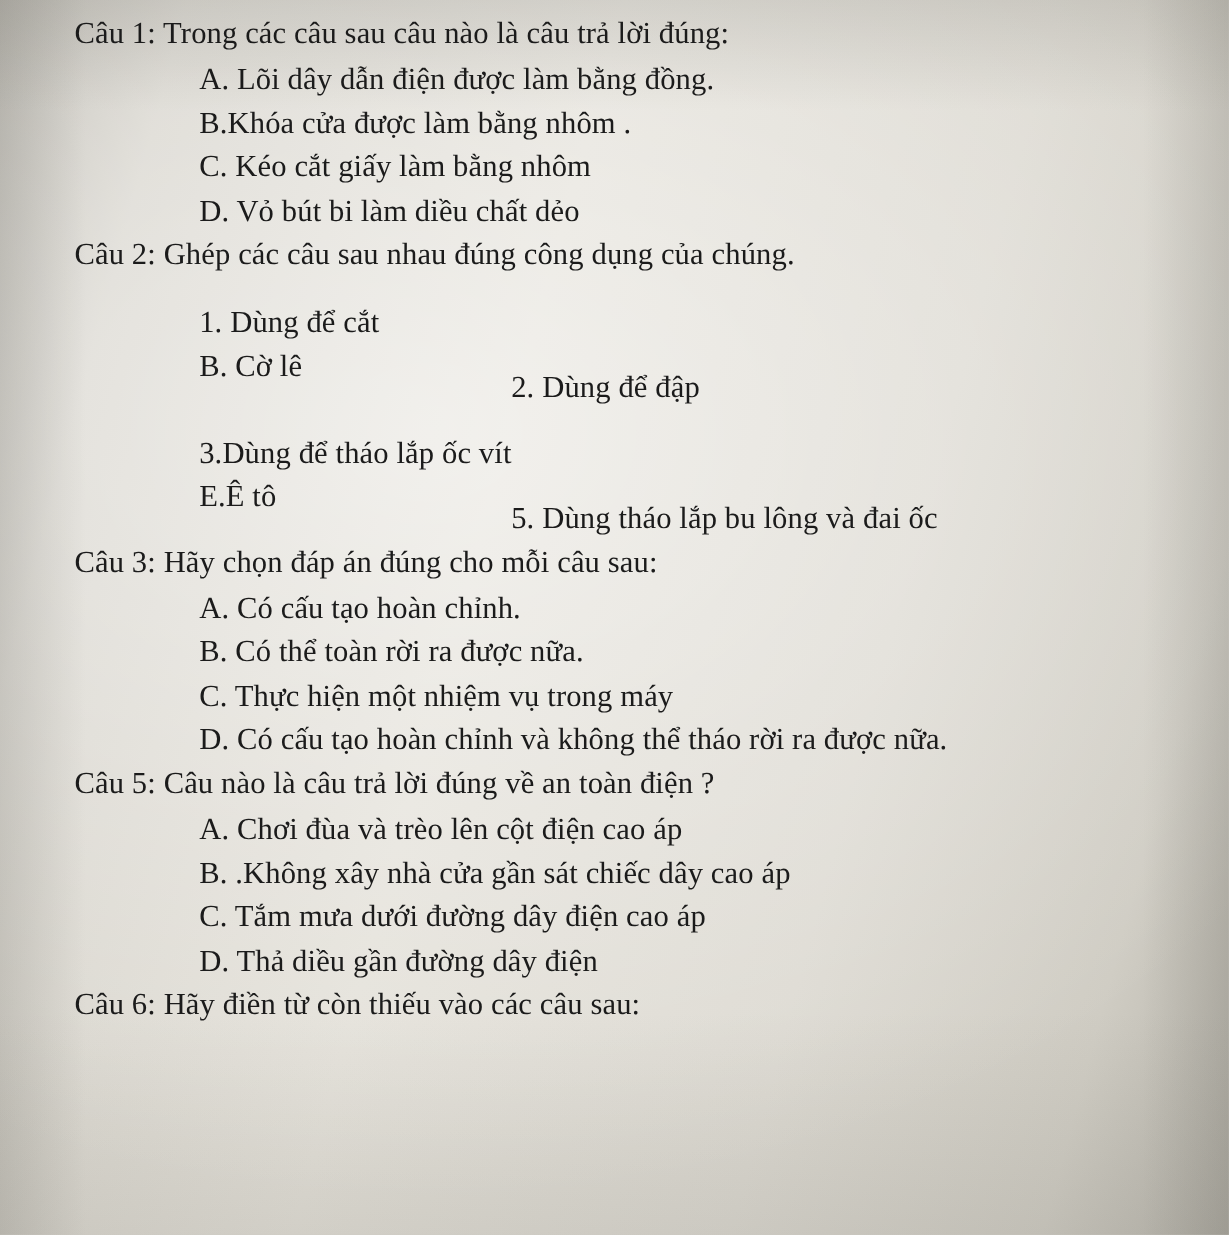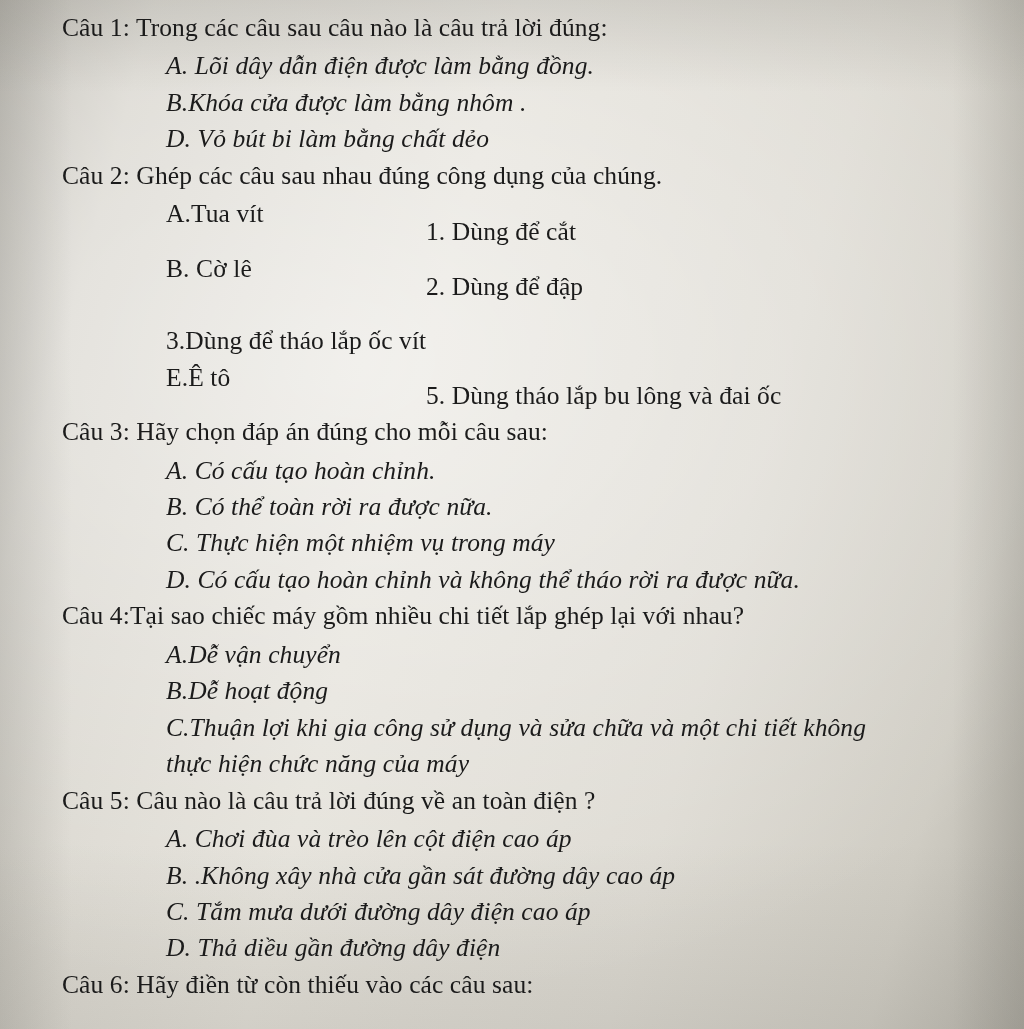--- a/index.html
+++ b/index.html
@@ -44,21 +44,20 @@
   .q {
     margin: 0 0 2px 0;
     padding-left: 44px;
     text-indent: -44px;
     margin-left: 44px;
   }
   .opt {
     margin: 0;
     padding-left: 0;
     margin-left: 148px;
-    font-style: italic;
   }
   .pair {
     display: flex;
     margin-left: 148px;
   }
   .pair .left {
     width: 260px;
     flex: 0 0 260px;
   }
   .pair .right {
@@ -69,27 +68,27 @@
 </head>
 <body>
 
 <div id="page">
   <div class="content">
 
     <div>
       <div class="q">Câu 1: Trong các câu sau câu nào là câu trả lời đúng:</div>
       <div class="opt">A. Lõi dây dẫn điện được làm bằng đồng.</div>
       <div class="opt">B.Khóa cửa được làm bằng nhôm .</div>
-      <div class="opt">D. Vỏ bút bi làm bằng chất dẻo</div>
+      <div class="opt">C. Kéo cắt giấy làm bằng nhôm</div>
+      <div class="opt">D. Vỏ bút bi làm diều chất dẻo</div>
     </div>
 
     <div>
       <div class="q">Câu 2: Ghép các câu sau nhau đúng công dụng của chúng.</div>
       <div class="pair">
-        <div class="left">A.Tua vít</div>
         <div class="right">1. Dùng để cắt</div>
       </div>
       <div class="pair">
         <div class="left">B. Cờ lê</div>
         <div class="right">2.  Dùng để đập</div>
       </div>
       <div class="pair">
         <div class="right">3.Dùng để tháo lắp ốc vít</div>
       </div>
       <div class="pair">
@@ -99,32 +98,25 @@
     </div>
 
     <div>
       <div class="q">Câu 3: Hãy chọn đáp án đúng cho mỗi câu sau:</div>
       <div class="opt">A. Có cấu tạo hoàn chỉnh.</div>
       <div class="opt">B. Có thể toàn rời ra được nữa.</div>
       <div class="opt">C. Thực hiện một nhiệm vụ trong máy</div>
       <div class="opt">D. Có cấu tạo hoàn chỉnh và không thể tháo rời ra được nữa.</div>
     </div>
 
-    <div>
-      <div class="q">Câu 4:Tại sao chiếc máy gồm nhiều chi tiết lắp ghép lại với nhau?</div>
-      <div class="opt">A.Dễ vận chuyển</div>
-      <div class="opt">B.Dễ hoạt động</div>
-      <div class="opt">C.Thuận lợi khi gia công sử dụng và sửa chữa và một chi tiết không</div>
-      <div class="opt">thực hiện chức năng của máy</div>
-    </div>
 
     <div>
       <div class="q">Câu 5: Câu nào là câu trả lời đúng về an toàn điện ?</div>
       <div class="opt">A. Chơi đùa và trèo lên cột điện cao áp</div>
-      <div class="opt">B. .Không xây nhà cửa gần sát đường dây cao áp</div>
+      <div class="opt">B. .Không xây nhà cửa gần sát chiếc dây cao áp</div>
       <div class="opt">C. Tắm mưa dưới đường dây điện cao áp</div>
       <div class="opt">D. Thả diều gần đường dây điện</div>
     </div>
 
     <div>
       <div class="q">Câu 6: Hãy điền từ còn thiếu vào các câu sau:</div>
 
     </div>
 
   </div>

